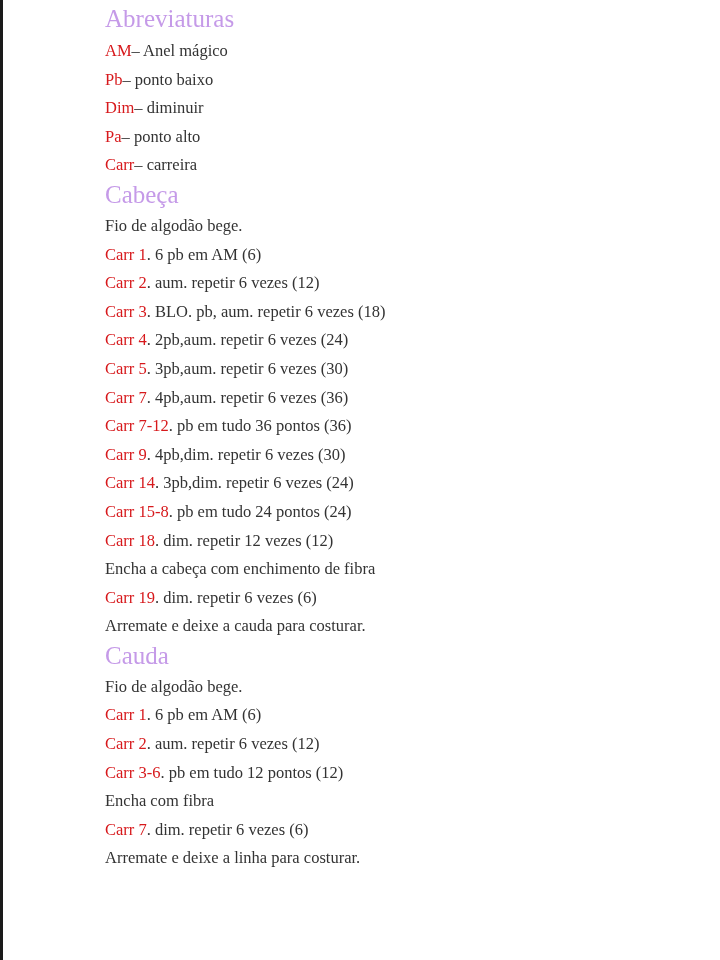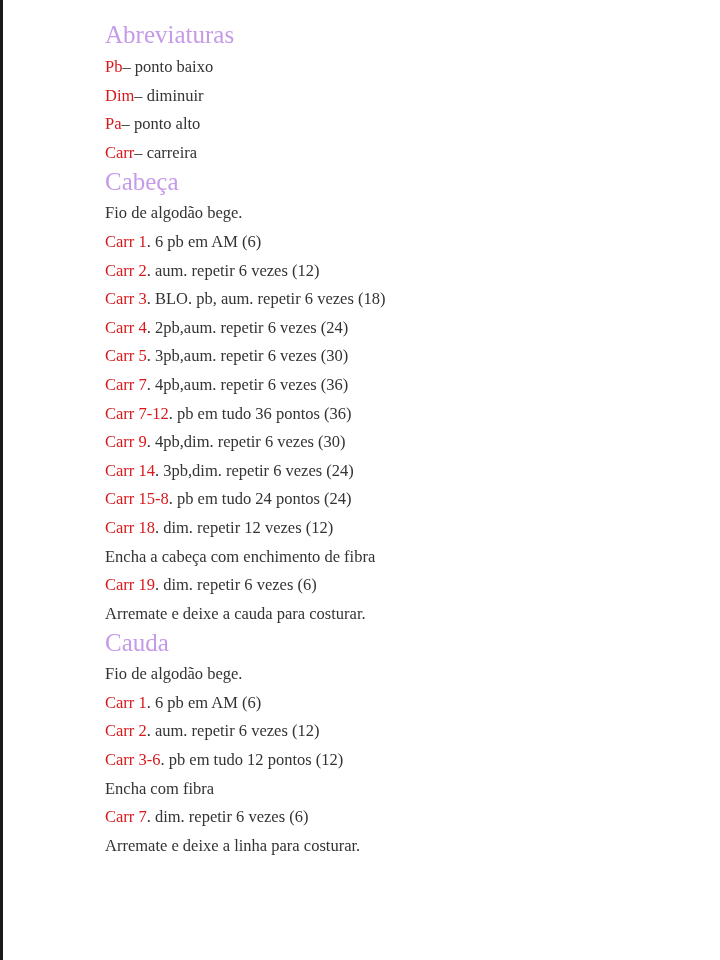--- a/index.html
+++ b/index.html
@@ -32,22 +32,23 @@
     }
     .red { color: #d7191c; }
   </style>
 </head>
 <body>
 
 <div class="left-border"></div>
 
 <div class="page">
 
-  <div class="heading" style="margin-top:20px;">Abreviaturas</div>
+  <div class="heading" style="margin-top:4px;">Abreviaturas</div>
   <div style="margin-top:5px;">
+    <div class="line"><span class="red">AM</span><span>– </span><span>Anel mágico</span></div>
     <div class="line"><span class="red">Pb</span><span>– </span><span>ponto baixo</span></div>
     <div class="line"><span class="red">Dim</span><span>– </span><span>diminuir</span></div>
     <div class="line"><span class="red">Pa</span><span>– </span><span>ponto alto</span></div>
     <div class="line"><span class="red">Carr</span><span>– </span><span>carreira</span></div>
   </div>
 
   <div class="heading">Cabeça</div>
   <div style="margin-top:4px;">
     <div class="line"><span class="red"></span><span>Fio de algodão bege.</span></div>
     <div class="line"><span class="red">Carr 1</span><span>. 6 pb em AM (6)</span></div>

